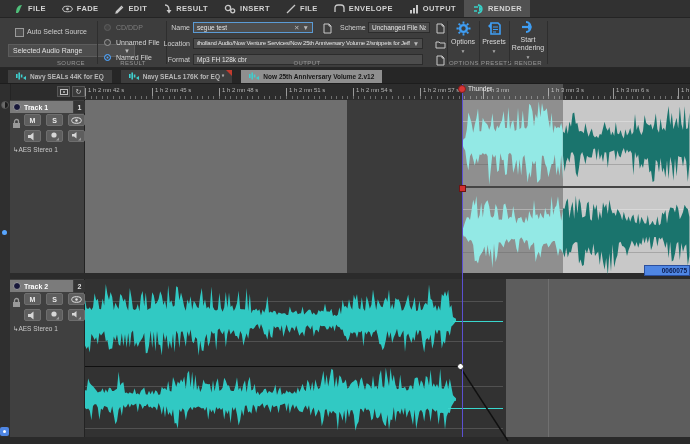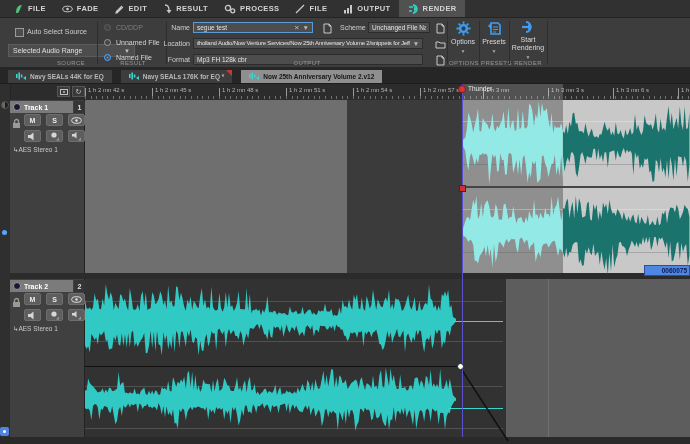--- a/index.html
+++ b/index.html
@@ -118,29 +118,37 @@
         </span>
         <span>RESULT</span>
       </div>
       <div class="menu-item">
         <span class="mi">
           <svg width="12" height="10" viewBox="0 0 12 10">
             <circle cx="4" cy="4" r="2.6" fill="none" stroke="#c9c9c9" stroke-width="1.3"></circle>
             <circle cx="8.7" cy="6.8" r="2" fill="none" stroke="#c9c9c9" stroke-width="1.3"></circle>
           </svg>
         </span>
-        <span>PROCESS</span>
+        <span>INSERT</span>
       </div>
       <div class="menu-item">
         <span class="mi">
           <svg width="10" height="10" viewBox="0 0 10 10">
             <line x1="1" y1="9" x2="9" y2="1" stroke="#c9c9c9" stroke-width="1.3"></line>
           </svg>
         </span>
         <span>FILE</span>
+      </div>
+      <div class="menu-item">
+        <span class="mi">
+          <svg width="11" height="9" viewBox="0 0 11 9">
+            <path d="M1 8V4Q1 1 4 1h3q3 0 3 3v4" fill="none" stroke="#c9c9c9" stroke-width="1.3"></path>
+          </svg>
+        </span>
+        <span>ENVELOPE</span>
       </div>
       <div class="menu-item">
         <span class="mi">
           <svg width="10" height="10" viewBox="0 0 10 10">
             <rect x="1" y="6" width="2" height="3.5" fill="#c9c9c9"></rect>
             <rect x="4" y="4" width="2" height="5.5" fill="#c9c9c9"></rect>
             <rect x="7" y="1" width="2" height="8.5" fill="#c9c9c9"></rect>
           </svg>
         </span>
         <span>OUTPUT</span>

